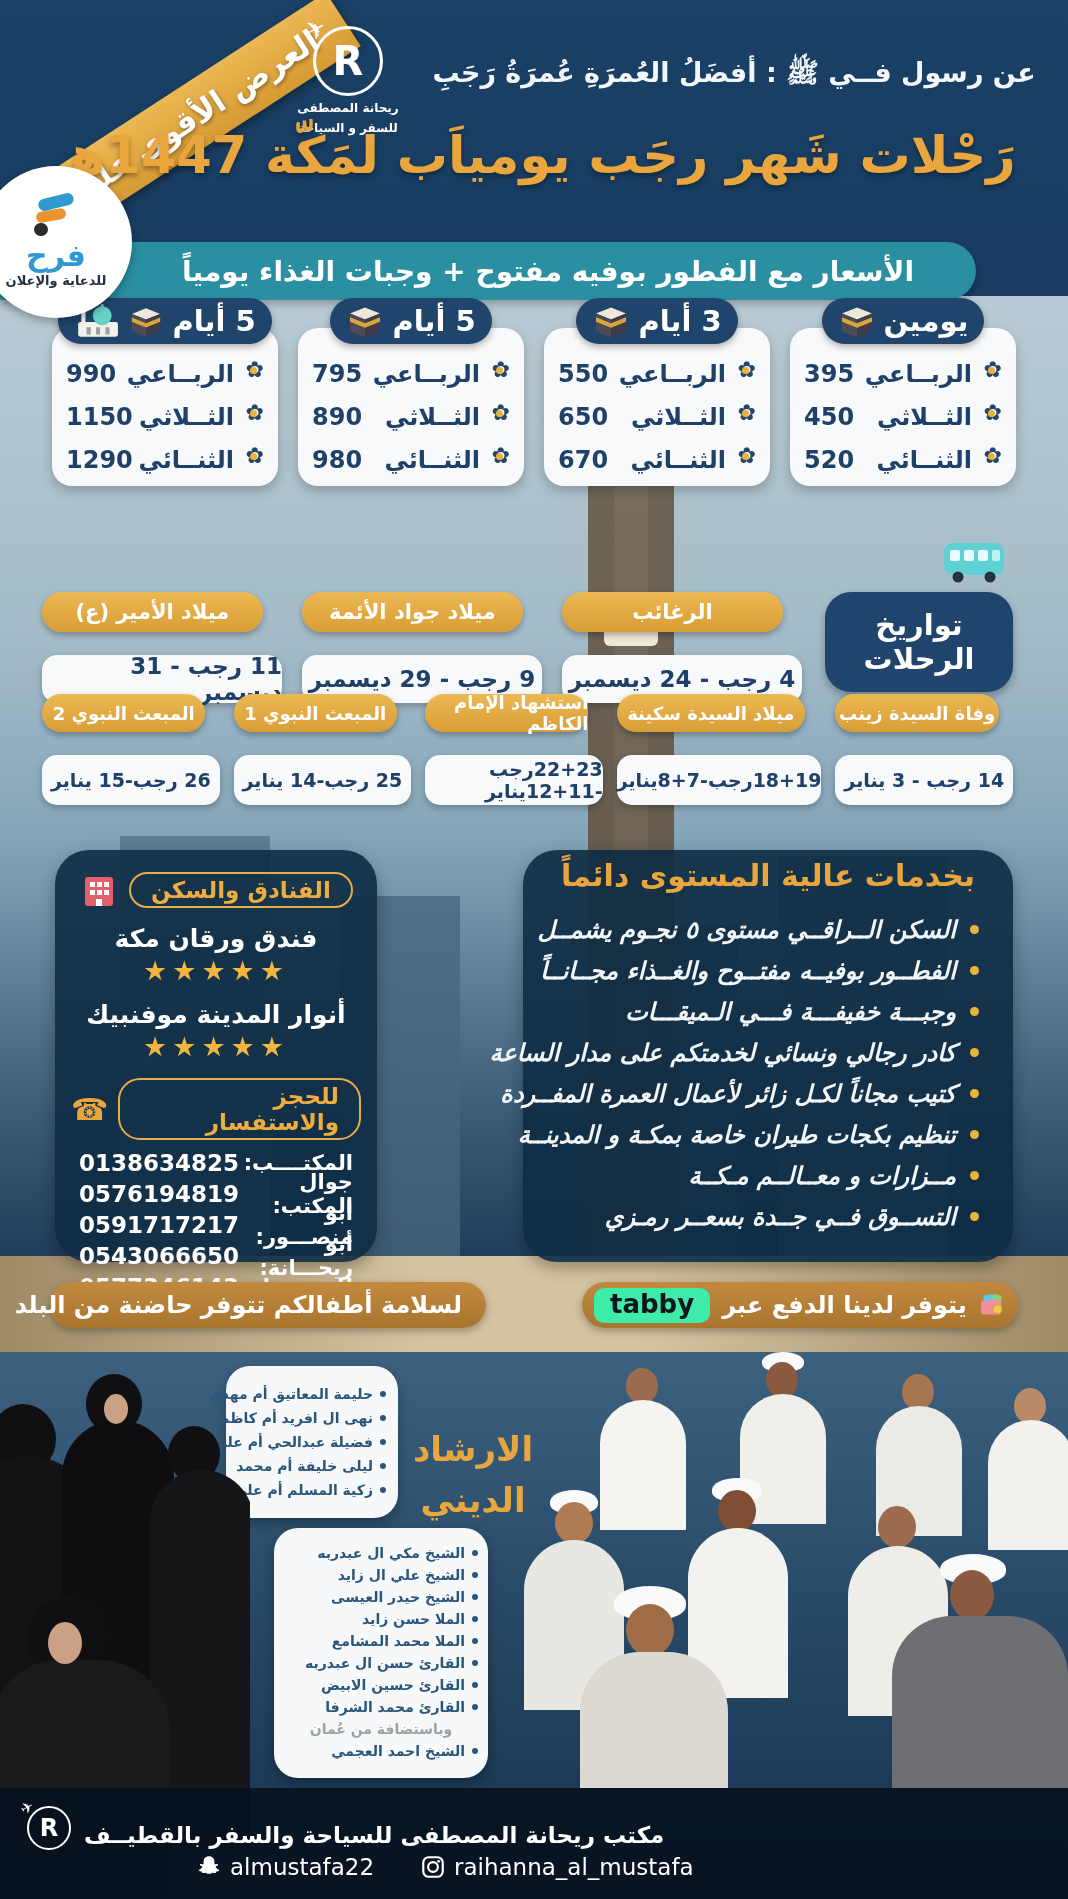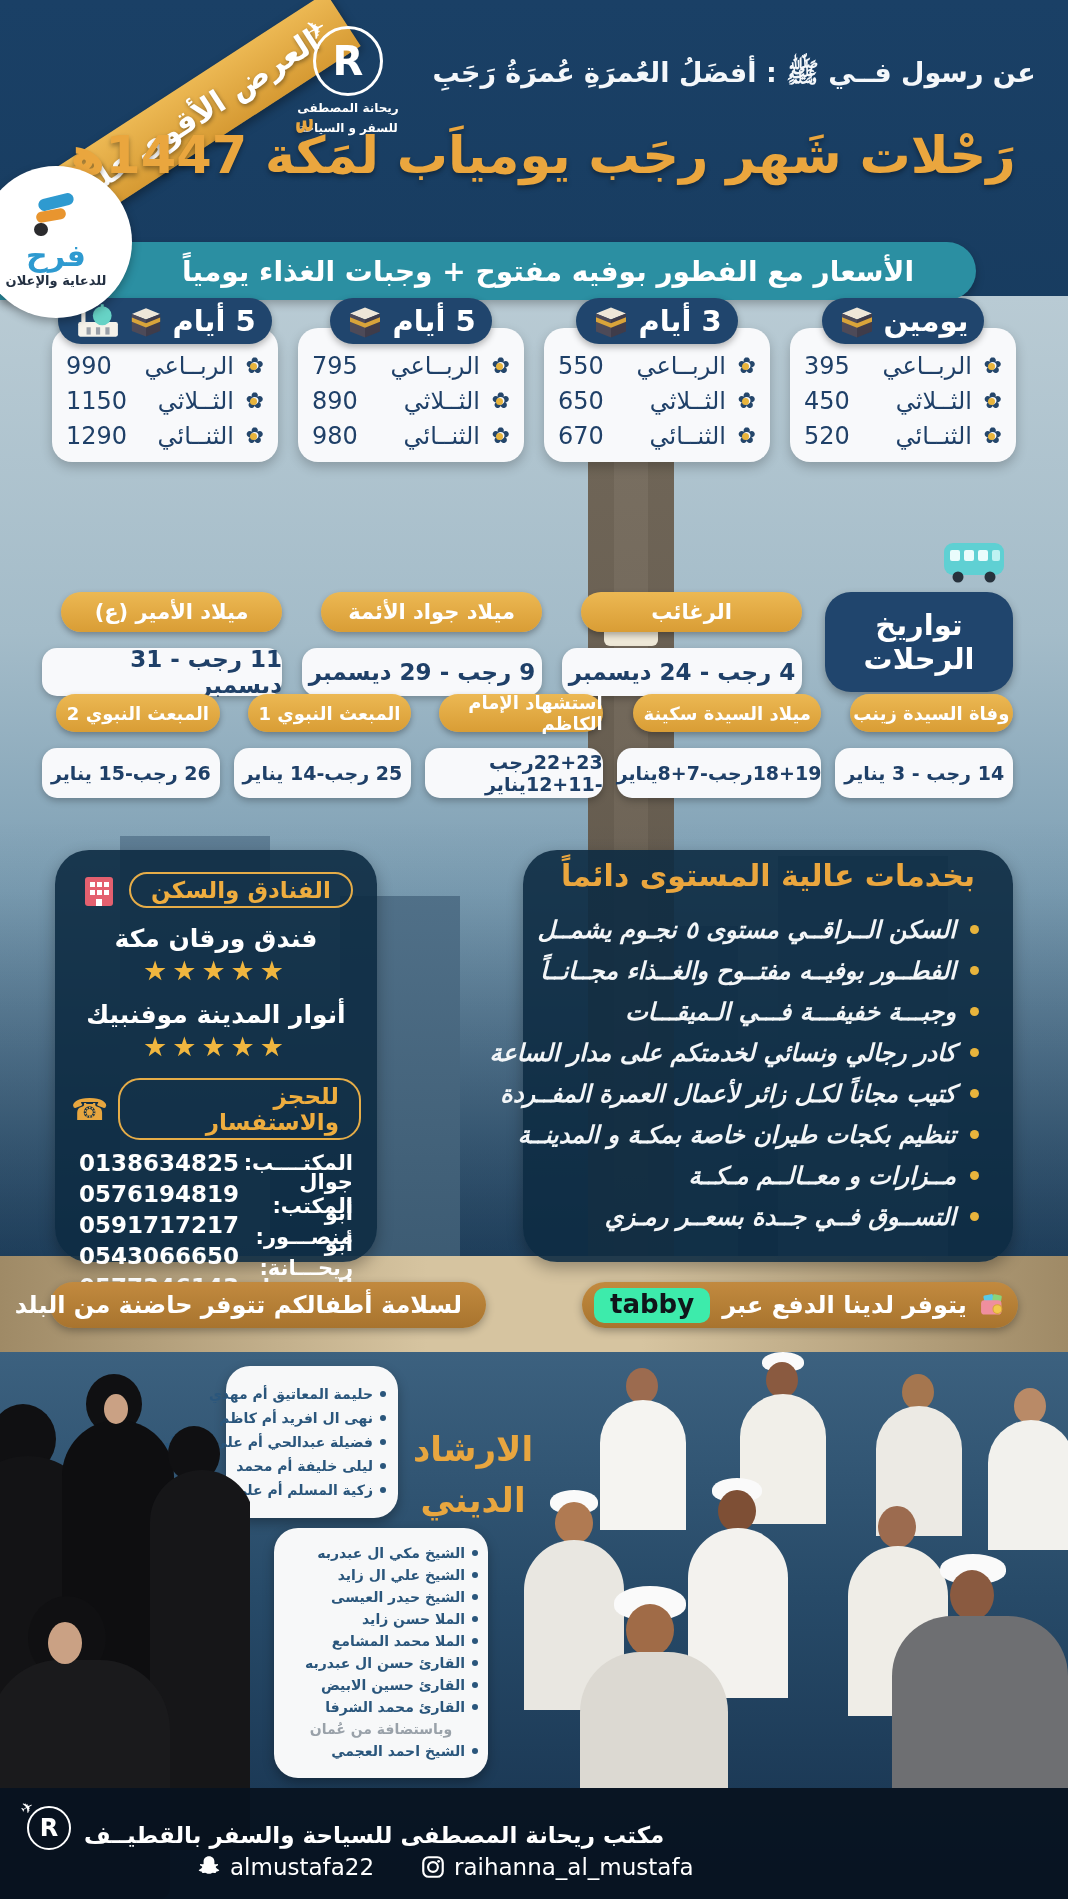--- a/index.html
+++ b/index.html
@@ -38,30 +38,30 @@
   .fshape i{position:absolute;display:block;border-radius:8px;}
   
   .pkgs{position:absolute;left:52px;right:52px;top:298px;display:flex;gap:20px;}
   .pkg{flex:1;display:flex;flex-direction:column;align-items:center;}
   .pkg-head{z-index:2;height:46px;border-radius:24px;background:#20456d;padding:0 16px;display:flex;align-items:center;gap:8px;
     color:#fff;font-weight:800;font-size:29px;box-shadow:0 3px 7px rgba(0,0,0,.3);}
   .pkg-body{margin-top:-16px;width:100%;background:#f8f9fb;border-radius:20px;padding:24px 14px 12px;box-sizing:border-box;
     display:flex;flex-direction:column;gap:7px;box-shadow:0 5px 12px rgba(0,0,0,.22);}
   .prow{display:flex;align-items:center;justify-content:space-between;}
   .prow .lg{display:flex;align-items:center;gap:8px;}
-  .prow .lbl,.prow .num{font-size:24px;font-weight:400;color:#1f4068;}
+  .prow .lbl,.prow .num{font-size:24px;font-weight:700;color:#1f4068;margin-top:8px;}
   .flower{position:relative;width:22px;height:24px;}
   .flower::before{content:"✿";color:#24466b;font-size:22px;line-height:24px;display:block;}
   .flower::after{content:"";position:absolute;width:7px;height:7px;border-radius:50%;background:#e8b43c;top:9px;right:7px;}
   
   .dates-head{position:absolute;right:55px;top:592px;width:188px;height:100px;background:#20456d;border-radius:26px;
     display:flex;align-items:center;justify-content:center;color:#fff;font-size:29px;font-weight:800;text-align:center;
     box-shadow:0 4px 9px rgba(0,0,0,.3);}
   .bus{position:absolute;right:62px;top:538px;}
-  .dgroup{display:flex;flex-direction:column;align-items:flex-start;gap:16px;}
+  .dgroup{display:flex;flex-direction:column;align-items:flex-end;gap:23px;}
   .dgold{width:92%;height:40px;border-radius:20px;background:linear-gradient(180deg,#ecb853,#d99d35);display:flex;align-items:center;
     justify-content:center;color:#fff;font-weight:800;box-shadow:0 3px 6px rgba(0,0,0,.3);}
   .dwhite{width:100%;height:48px;border-radius:15px;background:#f8f9fb;display:flex;align-items:center;justify-content:center;
     color:#1f4068;font-weight:800;box-shadow:0 3px 7px rgba(0,0,0,.25);}
   .drow1{position:absolute;left:42px;top:592px;width:760px;display:flex;gap:20px;}
   .drow1 .dgroup{flex:1;}
   .drow1 .dgold{font-size:21px;}
   .drow1 .dwhite{font-size:23px;}
   .drow2{position:absolute;left:42px;right:55px;top:694px;display:flex;gap:14px;}
   .drow2 .dgroup{flex:1;}

